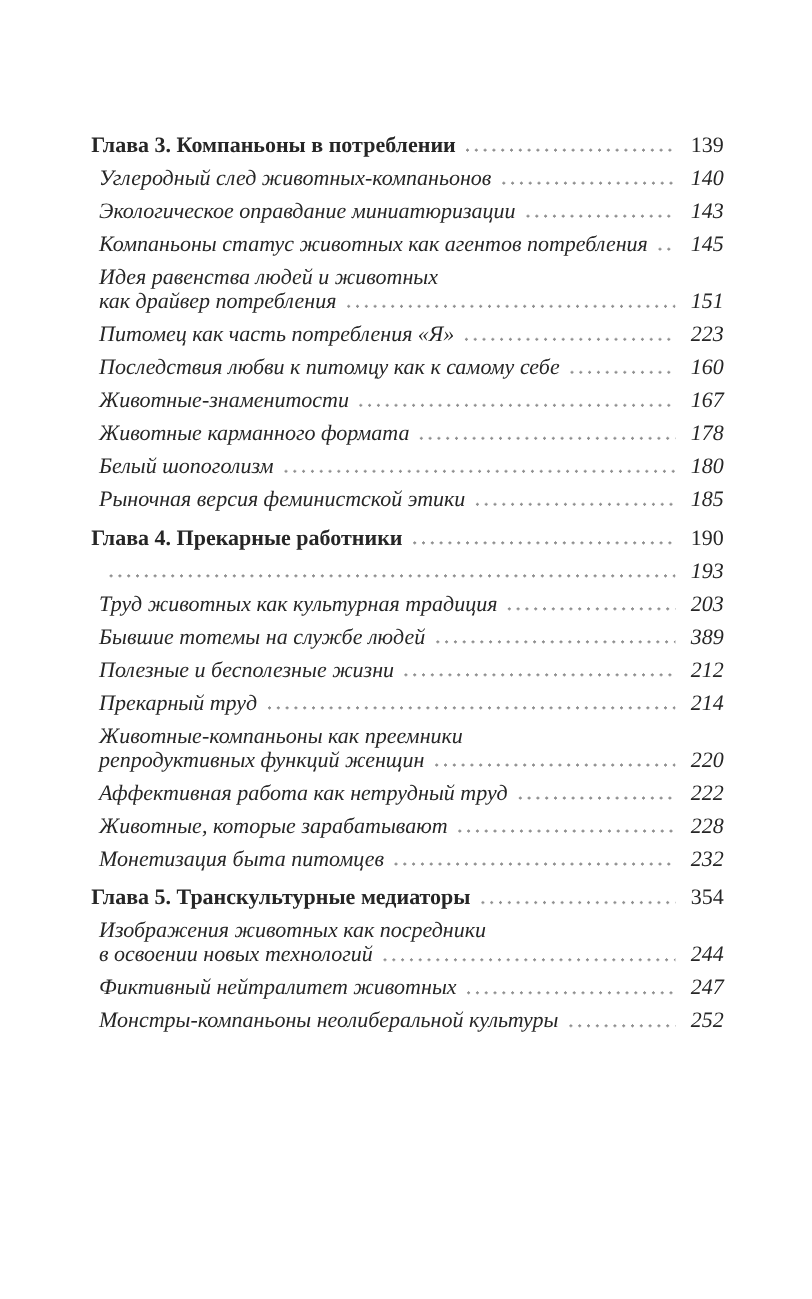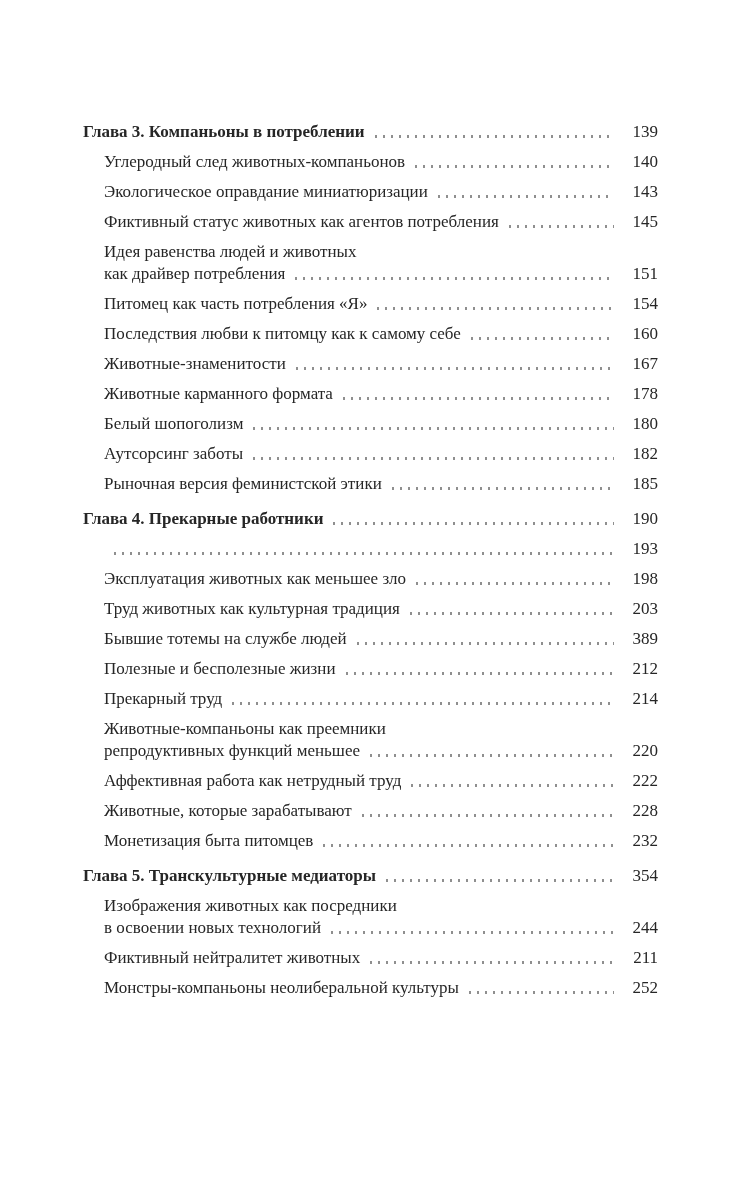--- a/index.html
+++ b/index.html
@@ -25,28 +25,29 @@
     margin-top: 13px;
   }
   .entry {
     margin-bottom: 8px;
   }
   .row {
     display: flex;
     align-items: flex-end;
   }
   .line, .row {
-    font-size: 17px;
+    font-size: 20px;
     line-height: 22px;
   }
   .heading .title, .heading .line {
     font-weight: bold;
   }
   .items .entry {
-    margin-left: 21px;
+    margin-left: 7px;
+    font-style: italic;
   }
   .title {
     white-space: nowrap;
   }
   .leader {
     flex: 1 1 auto;
     height: 3px;
     align-self: flex-end;
     margin: 0 10px 5px 7px;
     background-image: radial-gradient(circle, #8f8f8f 1.3px, rgba(0,0,0,0) 1.4px);
@@ -85,40 +86,40 @@
   <div class="entry">
     <div class="row">
       <span class="title">Экологическое оправдание миниатюризации</span>
       <span class="leader"></span>
       <span class="page">143</span>
     </div>
   </div>
 
   <div class="entry">
     <div class="row">
-      <span class="title">Фиктивный статус животных как агентов потребления</span>
+      <span class="title">Компаньоны статус животных как агентов потребления</span>
       <span class="leader"></span>
       <span class="page">145</span>
     </div>
   </div>
 
   <div class="entry">
     <div class="line">Идея равенства людей и животных</div>
           <div class="row">
       <span class="title">как драйвер потребления</span>
       <span class="leader"></span>
       <span class="page">151</span>
     </div>
   </div>
 
   <div class="entry">
     <div class="row">
       <span class="title">Питомец как часть потребления «Я»</span>
       <span class="leader"></span>
-      <span class="page">154</span>
+      <span class="page">223</span>
     </div>
   </div>
 
   <div class="entry">
     <div class="row">
       <span class="title">Последствия любви к питомцу как к самому себе</span>
       <span class="leader"></span>
       <span class="page">160</span>
     </div>
   </div>
@@ -140,27 +141,20 @@
   </div>
 
   <div class="entry">
     <div class="row">
       <span class="title">Белый шопоголизм</span>
       <span class="leader"></span>
       <span class="page">180</span>
     </div>
   </div>
 
-  <div class="entry">
-    <div class="row">
-      <span class="title">Аутсорсинг заботы</span>
-      <span class="leader"></span>
-      <span class="page">182</span>
-    </div>
-  </div>
 
   <div class="entry">
     <div class="row">
       <span class="title">Рыночная версия феминистской этики</span>
       <span class="leader"></span>
       <span class="page">185</span>
     </div>
   </div>
 </div>
   </section>
@@ -174,27 +168,20 @@
       </div>
     </div>
     <div class="items">
   <div class="entry">
     <div class="row">
       <span class="leader"></span>
       <span class="page">193</span>
     </div>
   </div>
 
-  <div class="entry">
-    <div class="row">
-      <span class="title">Эксплуатация животных как меньшее зло</span>
-      <span class="leader"></span>
-      <span class="page">198</span>
-    </div>
-  </div>
 
   <div class="entry">
     <div class="row">
       <span class="title">Труд животных как культурная традиция</span>
       <span class="leader"></span>
       <span class="page">203</span>
     </div>
   </div>
 
   <div class="entry">
@@ -217,21 +204,21 @@
     <div class="row">
       <span class="title">Прекарный труд</span>
       <span class="leader"></span>
       <span class="page">214</span>
     </div>
   </div>
 
   <div class="entry">
     <div class="line">Животные-компаньоны как преемники</div>
           <div class="row">
-      <span class="title">репродуктивных функций меньшее</span>
+      <span class="title">репродуктивных функций женщин</span>
       <span class="leader"></span>
       <span class="page">220</span>
     </div>
   </div>
 
   <div class="entry">
     <div class="row">
       <span class="title">Аффективная работа как нетрудный труд</span>
       <span class="leader"></span>
       <span class="page">222</span>
@@ -271,21 +258,21 @@
       <span class="title">в освоении новых технологий</span>
       <span class="leader"></span>
       <span class="page">244</span>
     </div>
   </div>
 
   <div class="entry">
     <div class="row">
       <span class="title">Фиктивный нейтралитет животных</span>
       <span class="leader"></span>
-      <span class="page">211</span>
+      <span class="page">247</span>
     </div>
   </div>
 
   <div class="entry">
     <div class="row">
       <span class="title">Монстры-компаньоны неолиберальной культуры</span>
       <span class="leader"></span>
       <span class="page">252</span>
     </div>
   </div>

